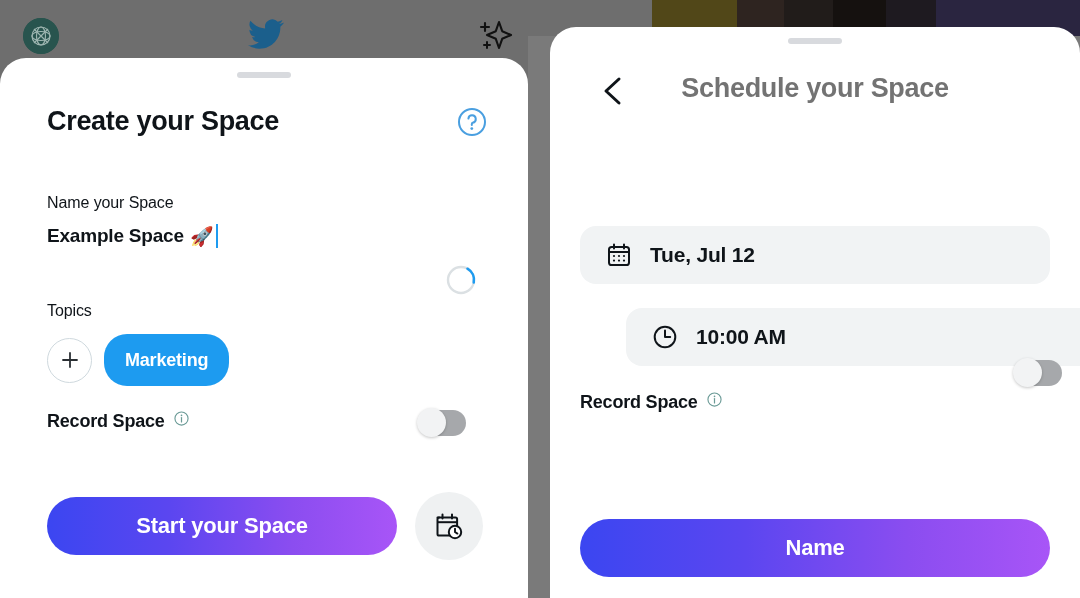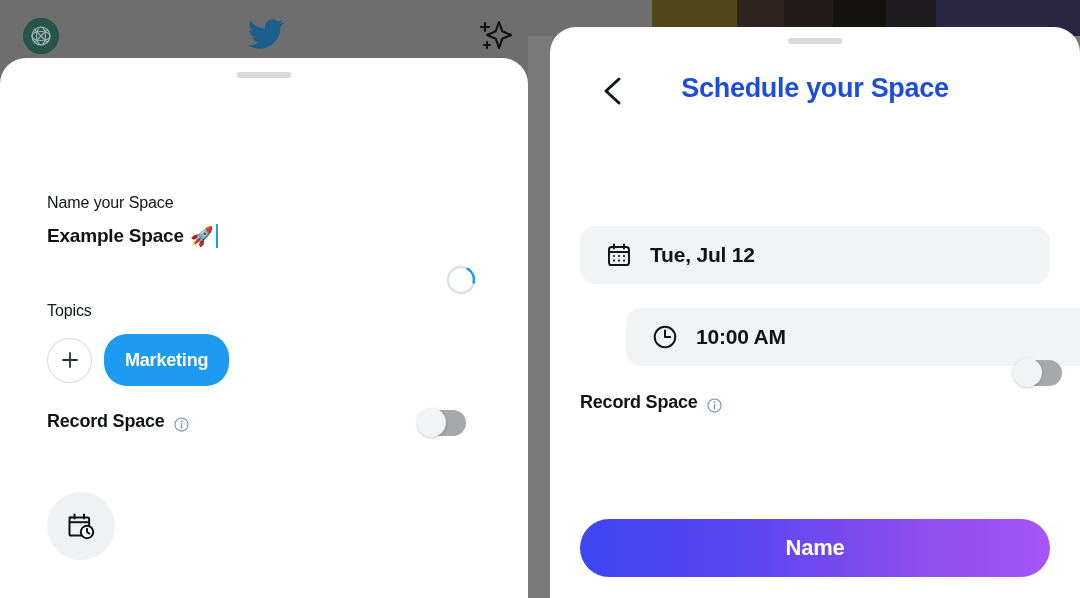--- a/index.html
+++ b/index.html
@@ -167,21 +167,21 @@
     color: #ffffff;
     font-size: 18px;
     font-weight: bold;
     display: flex; align-items: center; justify-content: center;
     letter-spacing: -0.2px;
   }
 
   .record-row {
     position: absolute;
     display: flex;
-    align-items: flex-end;
+    align-items: flex-start;
     gap: 9px;
   }
   .rec-left { left: 47px; top: 353px; }
   .record-label {
     font-size: 18px;
     font-weight: bold;
     color: #0f1419;
     letter-spacing: -0.2px;
   }
   .info-icon { width: 15px; height: 15px; display:block; }
@@ -239,21 +239,21 @@
     left: 48px; top: 48px;
     width: 30px; height: 32px;
   }
   .right-title {
     position: absolute;
     left: 0; top: 46px;
     width: 530px;
     text-align: center;
     font-size: 27px;
     font-weight: bold;
-    color: #1d4ed8;
+    color: #737373;
     letter-spacing: -0.3px;
   }
   .right-sub {
     position: absolute;
     left: 0; top: 98px;
     width: 530px;
     text-align: center;
     font-size: 18px;
     color: #536471;
     letter-spacing: -0.1px;
@@ -322,20 +322,30 @@
           <path d="M25 8 L28.2 17.2 L37 21 L28.2 24.8 L25 34 L21.8 24.8 L13 21 L21.8 17.2 Z" fill="none" stroke="#111111" stroke-width="2.1" stroke-linejoin="round"></path>
           <path d="M11 9 L11 17 M7 13 L15 13" stroke="#111111" stroke-width="2.1" stroke-linecap="round"></path>
           <path d="M13 28 L13 34 M10 31 L16 31" stroke="#111111" stroke-width="2" stroke-linecap="round"></path>
         </svg>
       </div>
     </div>
 
     <div class="sheet sheet-left">
       <div class="drag-handle dh-left"></div>
 
+      <div class="title-row">
+        <div class="sheet-title">Create your Space</div>
+        <div class="help-icon">
+          <svg width="30" height="30" viewBox="0 0 30 30">
+            <circle cx="15" cy="15" r="13" fill="none" stroke="#4a9fe0" stroke-width="2"></circle>
+            <path d="M11.4 11.6a3.7 3.7 0 1 1 4.3 4.1c-0.7 0.2-0.9 0.8-0.9 1.6v0.8" fill="none" stroke="#4a9fe0" stroke-width="2" stroke-linecap="round"></path>
+            <circle cx="14.8" cy="21.6" r="1.4" fill="#4a9fe0"></circle>
+          </svg>
+        </div>
+      </div>
 
       <div class="field-label lbl-name">Name your Space</div>
       <div class="name-value">
         <span>Example Space</span>
         <span class="emoji">🚀</span>
         <span class="caret"></span>
       </div>
 
       <div class="char-ring">
         <svg width="32" height="32" viewBox="0 0 32 32">
@@ -365,20 +375,21 @@
           </svg>
         </span>
       </div>
 
       <div class="toggle tg-left">
         <div class="toggle-track"></div>
         <div class="toggle-knob"></div>
       </div>
 
       <div class="cta-row-left">
+        <button class="cta-button cta-start">Start your Space</button>
         <div class="schedule-btn">
           <svg width="34" height="34" viewBox="0 0 34 34">
             <path d="M5.5 8.5 h18 a1.6 1.6 0 0 1 1.6 1.6 v7" fill="none" stroke="#0f1419" stroke-width="2" stroke-linecap="round"></path>
             <path d="M19 26.5 H7.1 a1.6 1.6 0 0 1 -1.6 -1.6 V10.1 a1.6 1.6 0 0 1 1.6 -1.6" fill="none" stroke="#0f1419" stroke-width="2" stroke-linecap="round"></path>
             <path d="M5.6 13.2 H25" stroke="#0f1419" stroke-width="2"></path>
             <path d="M10.5 5.6 v4 M20 5.6 v4" stroke="#0f1419" stroke-width="2" stroke-linecap="round"></path>
             <circle cx="23" cy="23" r="6.2" fill="#ffffff" stroke="#0f1419" stroke-width="2"></circle>
             <path d="M23 19.6 V23 l2.4 1.6" fill="none" stroke="#0f1419" stroke-width="1.9" stroke-linecap="round"></path>
           </svg>
         </div>

